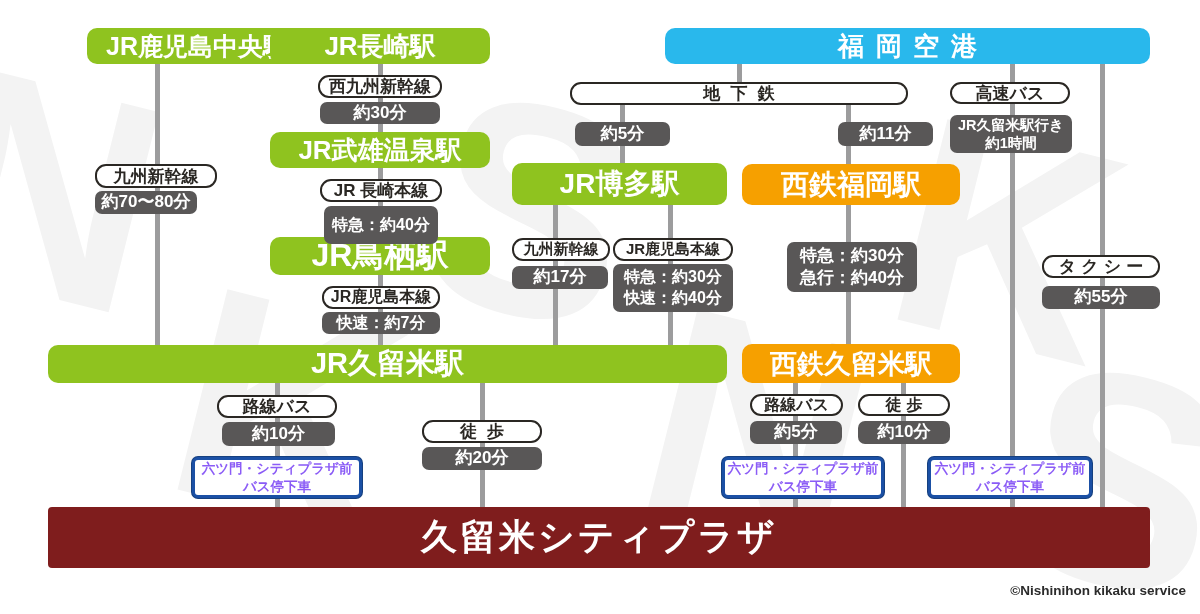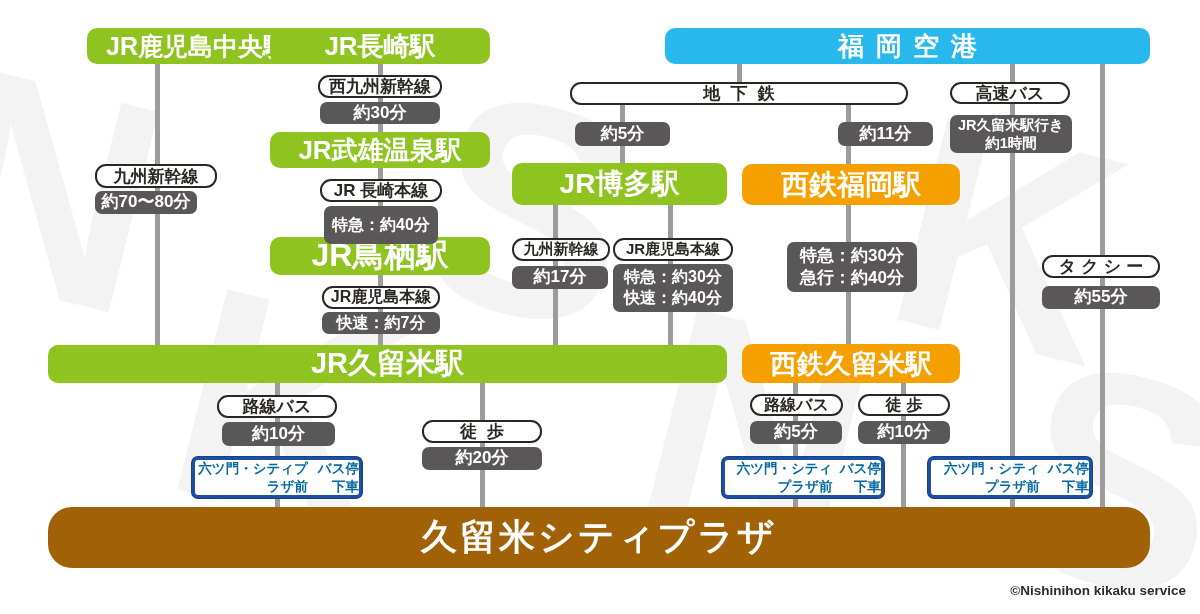--- a/index.html
+++ b/index.html
@@ -64,26 +64,26 @@
     z-index:2;
     text-align:center;
   }
   
   .busstop{
     position:absolute;
     background:#ffffff;
     border:3px solid #1b50a5;
     box-shadow:0 0 0 1px #16407f;
     border-radius:6px;
-    display:flex;align-items:center;justify-content:center;
+    display:flex;flex-direction:column;align-items:center;justify-content:center;
     font-size:13.5px;
     line-height:1.3;
-    color:#0369a1;
+    color:#8b5cf6;
     z-index:2;
-    text-align:right;
+    text-align:left;
     box-sizing:border-box;
   }
   .credit{
     position:absolute;
     font-size:13.5px;
     color:#2b2b2b;
     z-index:2;
     font-weight:bold;
   }
   .sp-wide{letter-spacing:0.6em;text-indent:0.6em;}
@@ -117,21 +117,21 @@
 
   <div class="st green" style="left:48px;top:28px;width:220px;height:36px;font-size:25px;margin-left:39px;">JR鹿児島中央駅</div>
   <div class="st green" style="left:270px;top:28px;width:220px;height:36px;">JR長崎駅</div>
   <div class="st cyan" style="left:665px;top:28px;width:485px;height:36px;">福岡空港</div>
   <div class="st green" style="left:270px;top:132px;width:220px;height:36px;">JR武雄温泉駅</div>
   <div class="st green" style="left:512px;top:163px;width:215px;height:42px;font-size:28px;">JR博多駅</div>
   <div class="st orange" style="left:742px;top:164px;width:218px;height:41px;font-size:28px;">西鉄福岡駅</div>
   <div class="st green" style="left:270px;top:237px;width:220px;height:38px;font-size:32px;">JR鳥栖駅</div>
   <div class="st orange" style="left:742px;top:344px;width:218px;height:39px;font-size:27px;">西鉄久留米駅</div>
   <div class="st green" style="left:48px;top:345px;width:679px;height:38px;font-size:29px;">JR久留米駅</div>
-  <div class="st" style="left:48px;top:507px;width:1102px;height:61px;background:#a16207;border-radius:24px;font-size:36px;letter-spacing:3px;">久留米シティプラザ</div>
+  <div class="st" style="left:48px;top:507px;width:1102px;height:61px;background:#7f1d1d;border-radius:4px;font-size:36px;letter-spacing:3px;">久留米シティプラザ</div>
 
   <div class="pill" style="left:95px;top:164px;width:122px;height:24px;">九州新幹線</div>
   <div class="pill" style="left:318px;top:75px;width:124px;height:23px;">西九州新幹線</div>
   <div class="pill" style="left:320px;top:179px;width:122px;height:23px;">JR 長崎本線</div>
   <div class="pill" style="left:322px;top:286px;width:118px;height:23px;font-size:16px;">JR鹿児島本線</div>
   <div class="pill sp-wide" style="left:570px;top:82px;width:338px;height:23px;">地下鉄</div>
   <div class="pill" style="left:950px;top:82px;width:120px;height:22px;">高速バス</div>
   <div class="pill" style="left:512px;top:238px;width:98px;height:23px;font-size:15px;">九州新幹線</div>
   <div class="pill" style="left:613px;top:238px;width:120px;height:23px;font-size:15px;">JR鹿児島本線</div>
   <div class="pill sp-med" style="left:1042px;top:255px;width:118px;height:23px;">タクシー</div>

